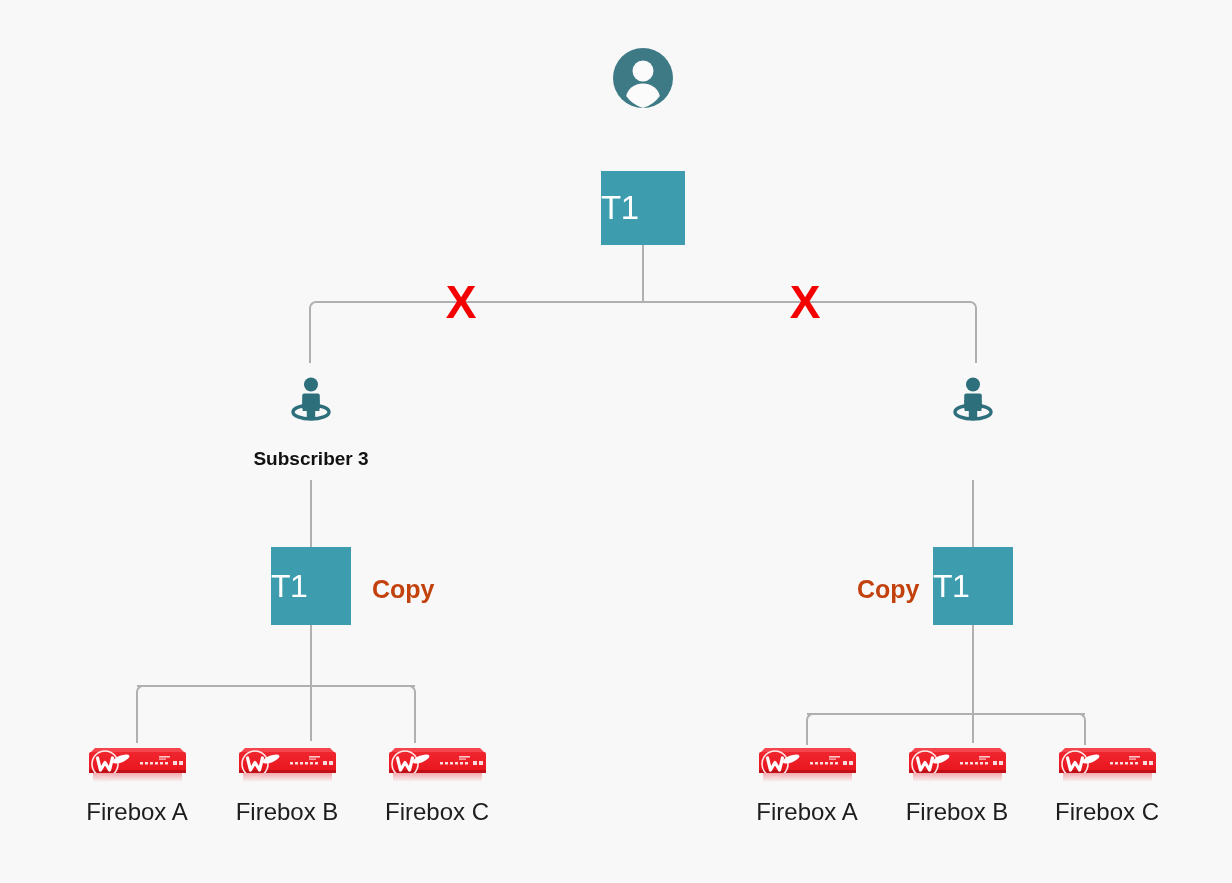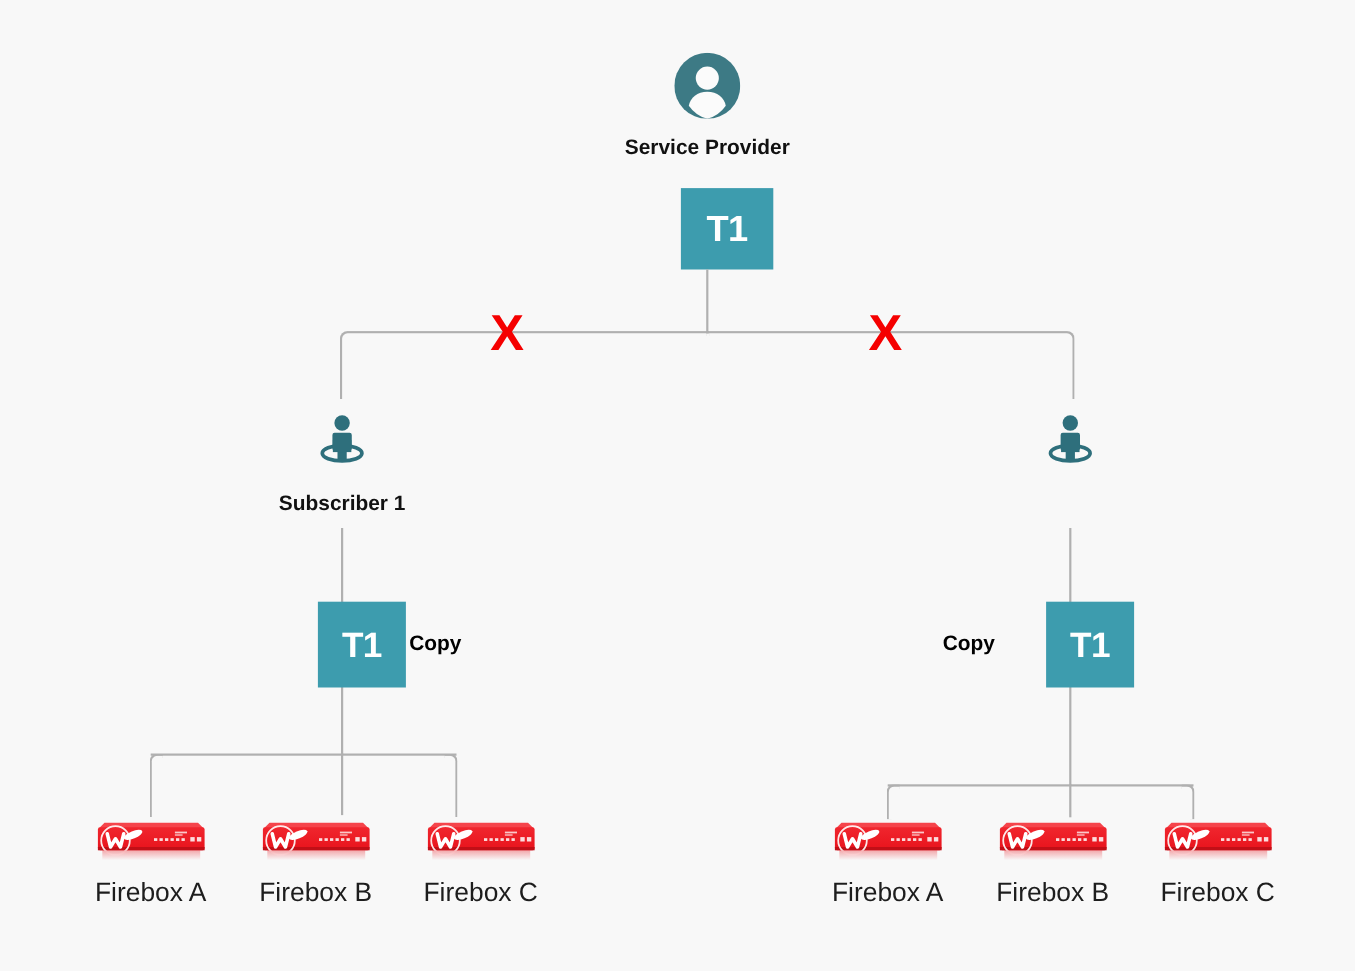--- a/index.html
+++ b/index.html
@@ -32,26 +32,24 @@
     border-color: #b0b0b0;
     border-style: solid;
     border-width: 0;
     background: transparent;
   }
 
   
   .t1-tile {
     display: flex;
     align-items: center;
-    justify-content: center;
     color: #ffffff;
-    font-weight: bold;
+    font-weight: normal;
     letter-spacing: -0.5px;
     user-select: none;
-    margin-left: 18px;
   }
 
   
   .node-label {
     position: absolute;
     text-align: center;
     font-weight: bold;
     color: #111111;
     font-size: 19px;
     white-space: nowrap;
@@ -60,22 +58,22 @@
     position: absolute;
     text-align: center;
     font-weight: normal;
     color: #1d1d1d;
     font-size: 24px;
     white-space: nowrap;
   }
   .copy-label {
     position: absolute;
     font-weight: bold;
-    font-size: 19px;
-    color: #000000;
+    font-size: 25px;
+    color: #c2410c;
     white-space: nowrap;
   }
 
   
   .x-mark {
     position: absolute;
     font-weight: bold;
     font-size: 46px;
     line-height: 1;
     color: #f50000;
@@ -92,21 +90,20 @@
 <div id="diagram-canvas">
 
   <div class="icon-wrap" style="left:613px; top:48px;">
     <svg width="60" height="60" viewBox="0 0 60 60">
       <circle cx="30" cy="30" r="30" fill="#3d7a85"></circle>
       <circle cx="30" cy="23" r="10.5" fill="#fbfbfb"></circle>
       <path d="M30 35.5c-9 0-15.5 5.6-16.8 12.6A30 30 0 0 0 30 60a30 30 0 0 0 16.8-11.9C45.5 41.1 39 35.5 30 35.5z" fill="#fbfbfb"></path>
     </svg>
   </div>
 
-  <div class="node-label" style="left:443px; top:124px; width:400px;">Service Provider</div>
 
   <div class="abs t1-tile" style="left:601px; top:171px; width:84px; height:74px; background:#3d9cae; font-size:33px;">
     <span>T1</span>
   </div>
 
   <div class="abs line-v" style="left:642px; top:245px; height:58px;"></div>
 
   <div class="abs corner" style="left:309px; top:301px; width:334px; height:60px; border-left-width:2px; border-top-width:2px; border-top-left-radius:7px;"></div>
 
   <div class="abs corner" style="left:642px; top:301px; width:333px; height:60px; border-right-width:2px; border-top-width:2px; border-top-right-radius:7px;"></div>
@@ -116,21 +113,21 @@
 
   <div class="icon-wrap" style="left:288px; top:376px;">
     <svg width="46" height="46" viewBox="0 0 46 46">
       <circle cx="23" cy="8.5" r="7" fill="#2e6f7c"></circle>
       <path d="M16.2 17.5h13.6a2 2 0 0 1 2 2v13.2h-4.6v9.5h-8.4v-9.5H14.2V19.5a2 2 0 0 1 2-2z" fill="#2e6f7c"></path>
       <ellipse cx="23" cy="36" rx="18" ry="7" fill="none" stroke="#2e6f7c" stroke-width="3.4"></ellipse>
       <rect x="14.6" y="24" width="16.8" height="11" fill="#2e6f7c"></rect>
     </svg>
   </div>
 
-  <div class="node-label" style="left:111px; top:448px; width:400px;">Subscriber 1</div>
+  <div class="node-label" style="left:111px; top:448px; width:400px;">Subscriber 3</div>
 
   <div class="abs line-v" style="left:310px; top:480px; height:206px;"></div>
 
   <div class="abs t1-tile" style="left:271px; top:547px; width:80px; height:78px; background:#3d9cae; font-size:32px;">
     <span>T1</span>
   </div>
 
   <div class="copy-label" style="left:372px; top:575px;">Copy</div>
 
   <div class="abs line-h" style="left:137px; top:685px; width:278px;"></div>

